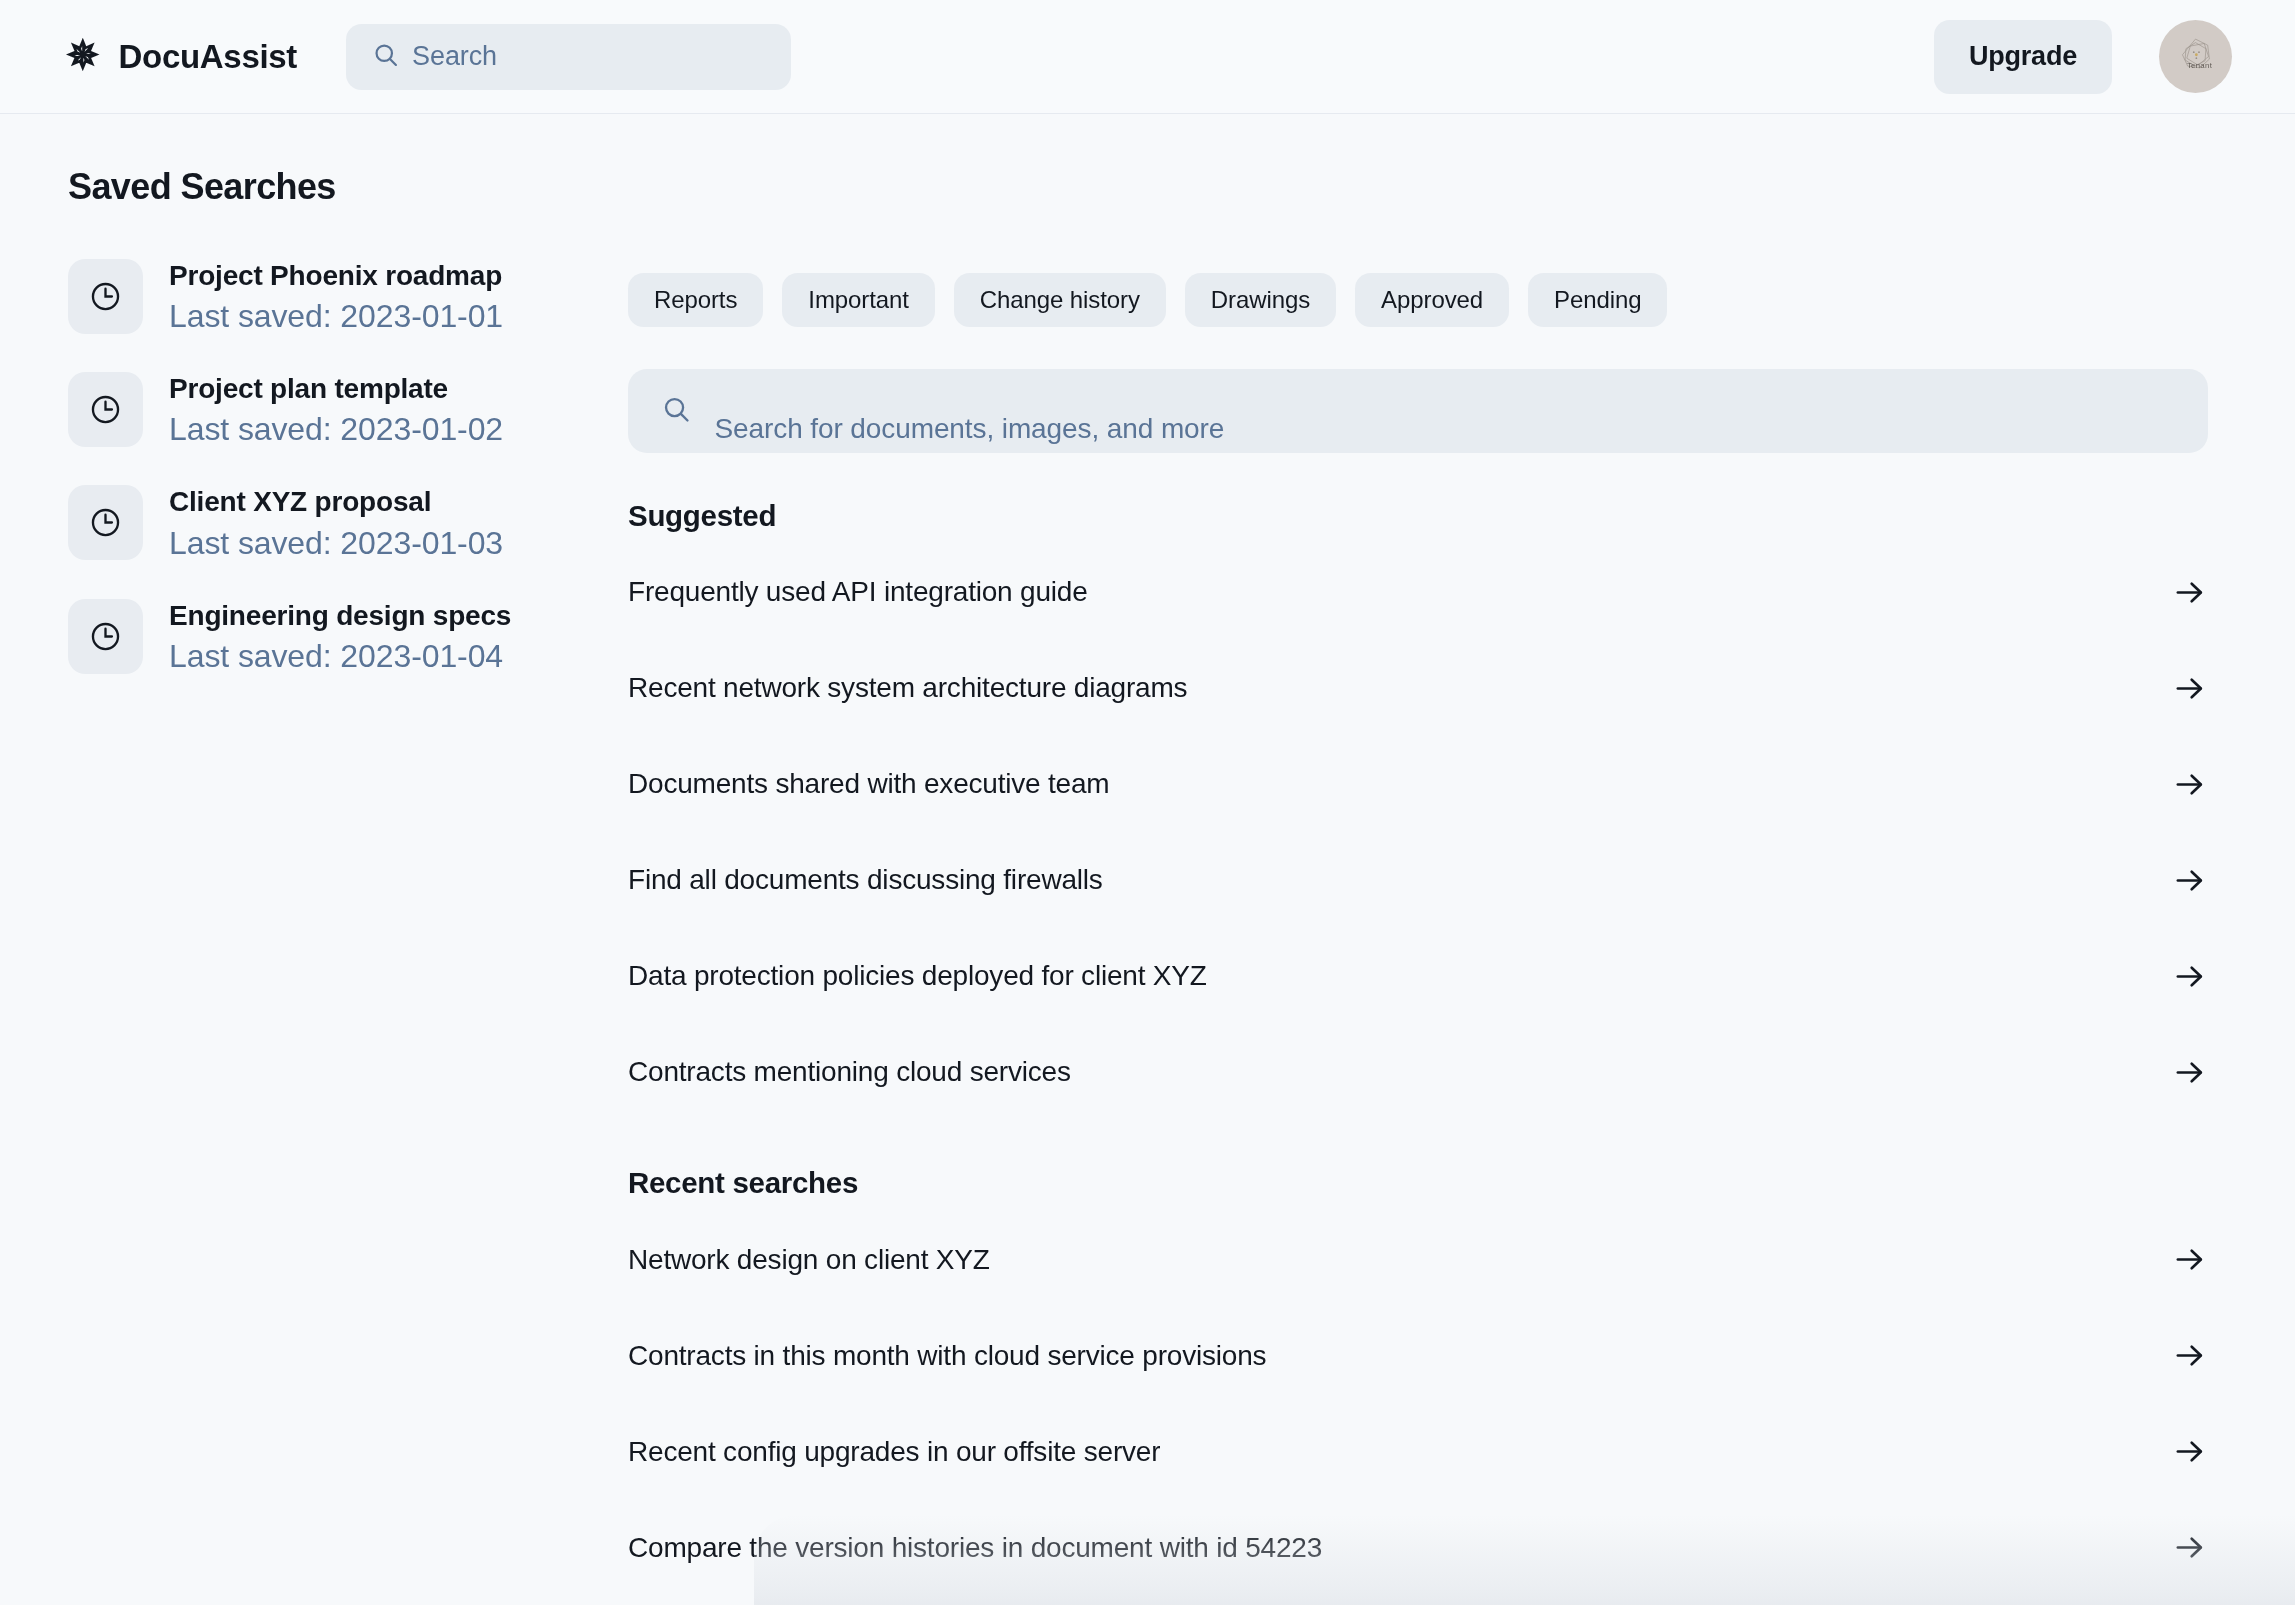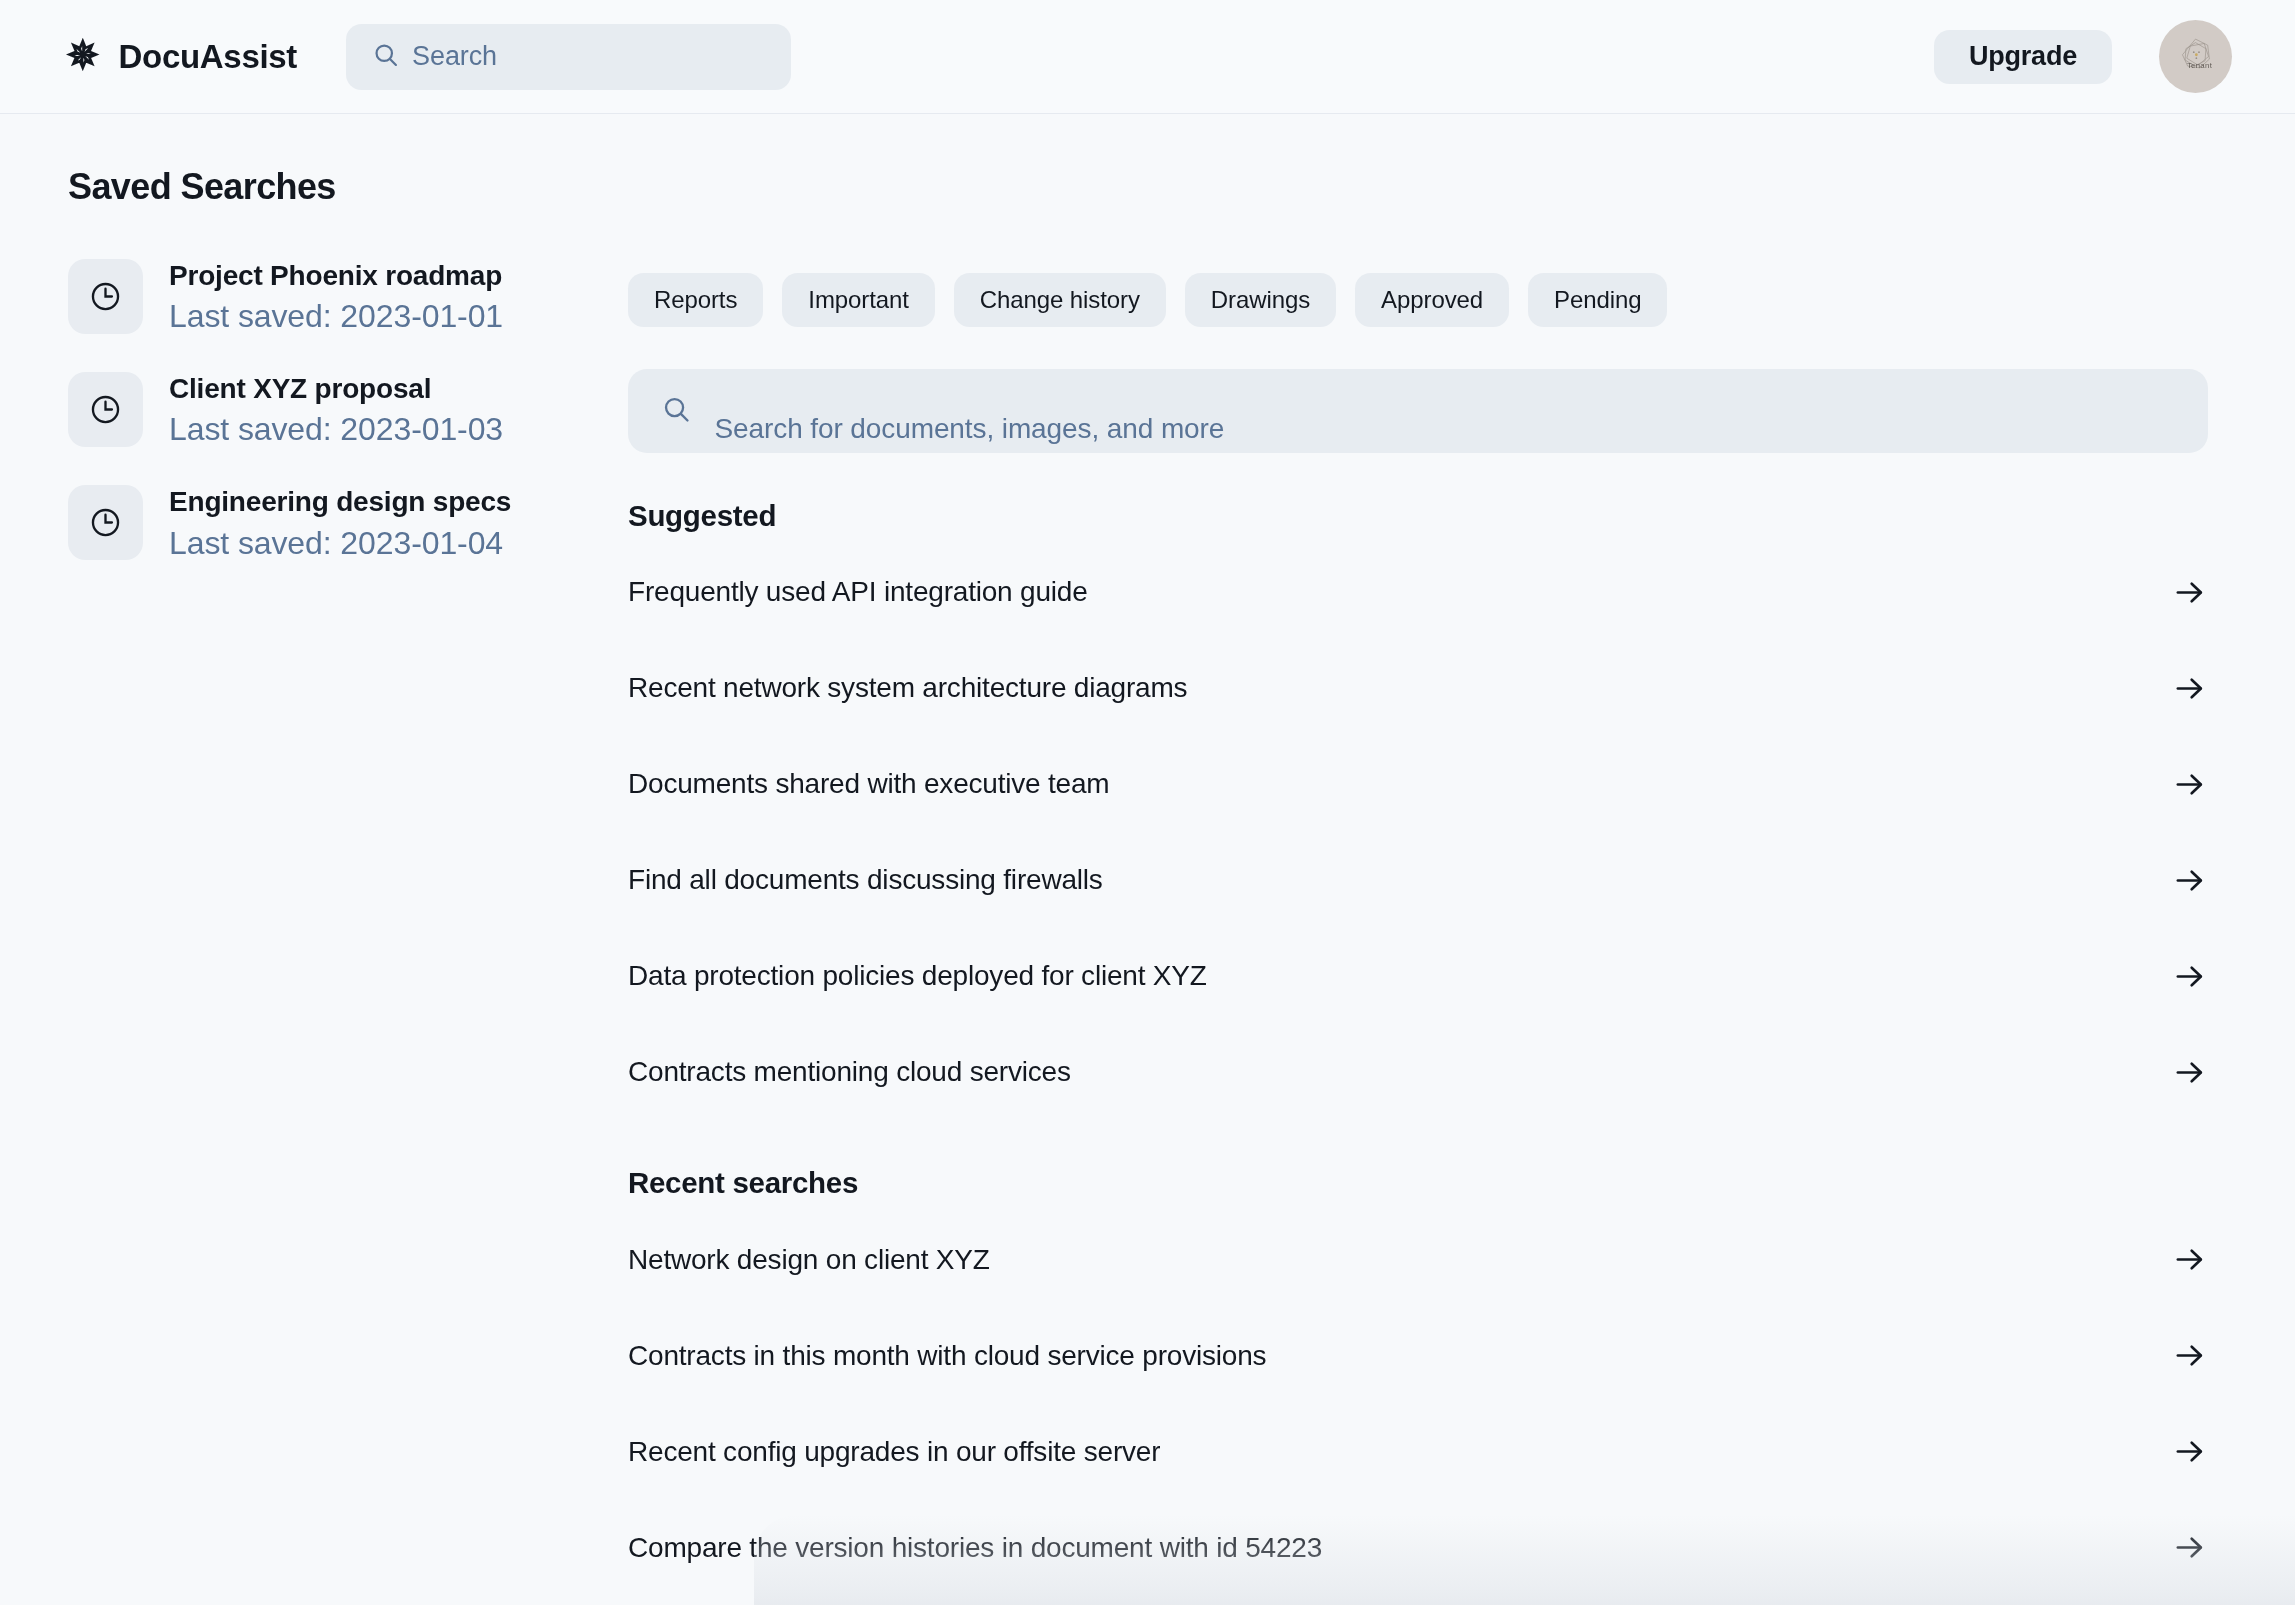--- a/index.html
+++ b/index.html
@@ -79,21 +79,21 @@
     margin-left: auto;
     display: flex;
     align-items: center;
     gap: 47px;
   }
 
   .upgrade-btn {
     background: #e7ecf1;
     border: none;
     border-radius: 15.6px;
-    height: 54px;
+    height: 74px;
     padding: 0 35px;
     font-family: inherit;
     font-size: 27px;
     font-weight: 700;
     color: #131820;
     cursor: pointer;
     letter-spacing: -0.2px;
   }
 
   .avatar {
@@ -325,20 +325,32 @@
             <circle cx="12" cy="12" r="8.6"></circle>
               <polyline points="12,6.6 12,12 16.4,12"></polyline>
           </svg>
         </div>
         <div class="saved-text">
           <div class="saved-title">Project Phoenix roadmap</div>
           <div class="saved-sub">Last saved: 2023-01-01</div>
         </div>
       </div>
 
+      <div class="saved-item">
+        <div class="saved-icon">
+          <svg width="35" height="35" viewBox="0 0 24 24" fill="none" stroke="#131820" stroke-width="1.6" stroke-linecap="round">
+            <circle cx="12" cy="12" r="8.6"></circle>
+              <polyline points="12,6.6 12,12 16.4,12"></polyline>
+          </svg>
+        </div>
+        <div class="saved-text">
+          <div class="saved-title">Project plan template</div>
+          <div class="saved-sub">Last saved: 2023-01-02</div>
+        </div>
+      </div>
 
       <div class="saved-item">
         <div class="saved-icon">
           <svg width="35" height="35" viewBox="0 0 24 24" fill="none" stroke="#131820" stroke-width="1.6" stroke-linecap="round">
             <circle cx="12" cy="12" r="8.6"></circle>
               <polyline points="12,6.6 12,12 16.4,12"></polyline>
           </svg>
         </div>
         <div class="saved-text">
           <div class="saved-title">Client XYZ proposal</div>

